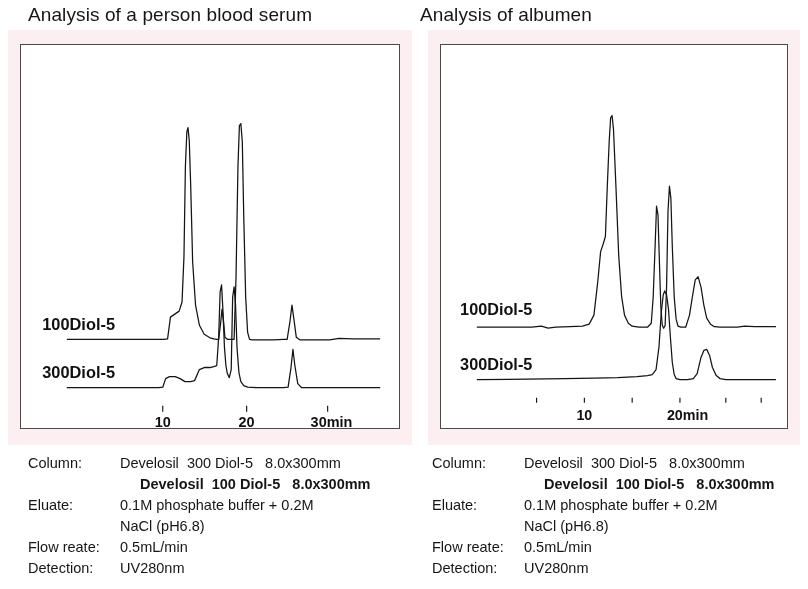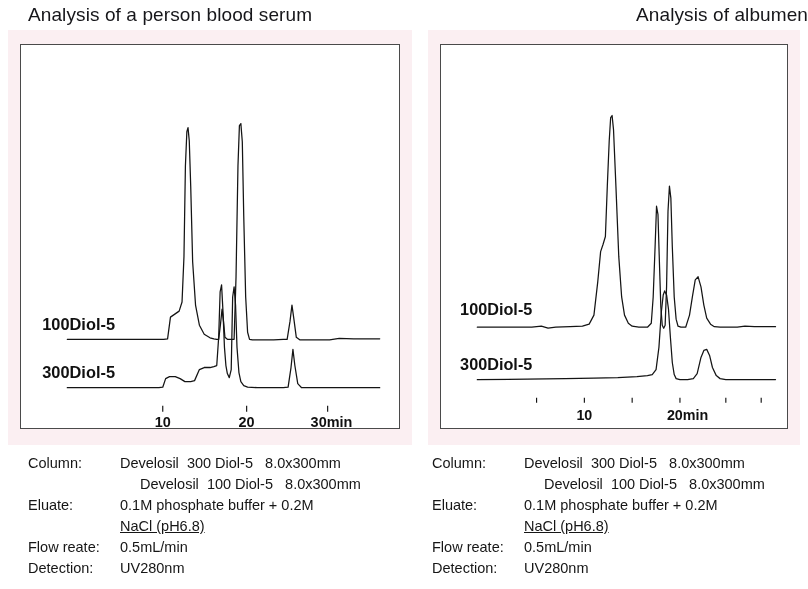--- a/index.html
+++ b/index.html
@@ -24,21 +24,21 @@
     position: absolute;
     top: 0;
     height: 589px;
   }
   .panel-left  { left: 0;   width: 420px; }
   .panel-right { left: 420px; width: 388px; }
 
   .panel-title {
     height: 30px;
     line-height: 30px;
-    text-align: right;
+    text-align: left;
     font-size: 19px;
     font-family: "Liberation Sans", sans-serif;
     color: #16161a;
     white-space: nowrap;
     letter-spacing: 0.1px;
   }
   .panel-title.left-title { text-align: left; padding-left: 28px; }
 
   
   .chart-mount {
@@ -75,22 +75,22 @@
     display: inline-block;
     text-align: left;
     flex: 0 0 auto;
   }
   .cap-value { flex: 1 1 auto; }
 
   .cap-left  .caption { padding-left: 28px; }
   .cap-right .caption { padding-left: 12px; }
 
   .lbl-w { width: 92px; }
-  .indent-92 { padding-left: 92px; text-decoration: underline; }
-  .indent-112 { padding-left: 112px; }
+  .indent-92 { padding-left: 92px; }
+  .indent-112 { padding-left: 112px; font-weight: bold; }
 
   .trace-label {
     font-family: "Liberation Sans", sans-serif;
     font-weight: bold;
     font-size: 17px;
     fill: #111111;
   }
   .axis-tick-label {
     font-family: "Liberation Sans", sans-serif;
     font-weight: bold;

